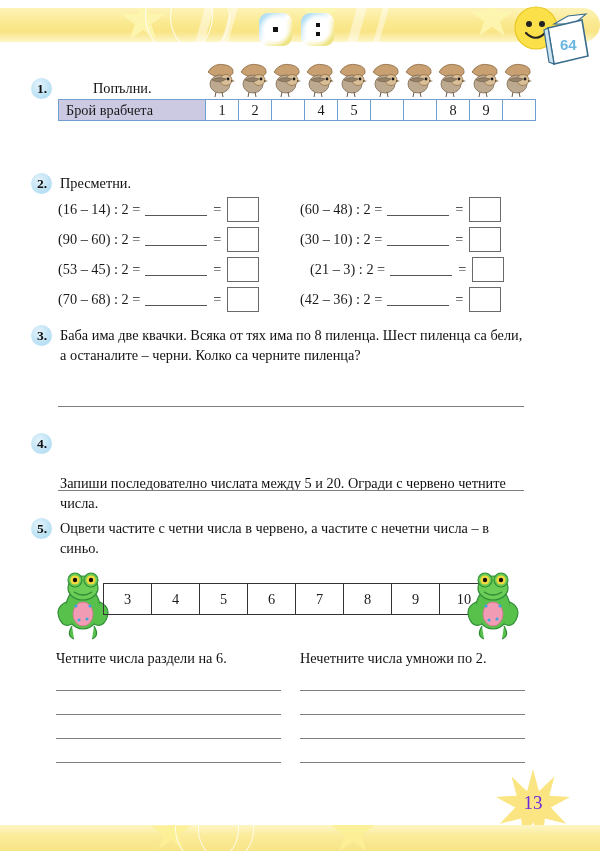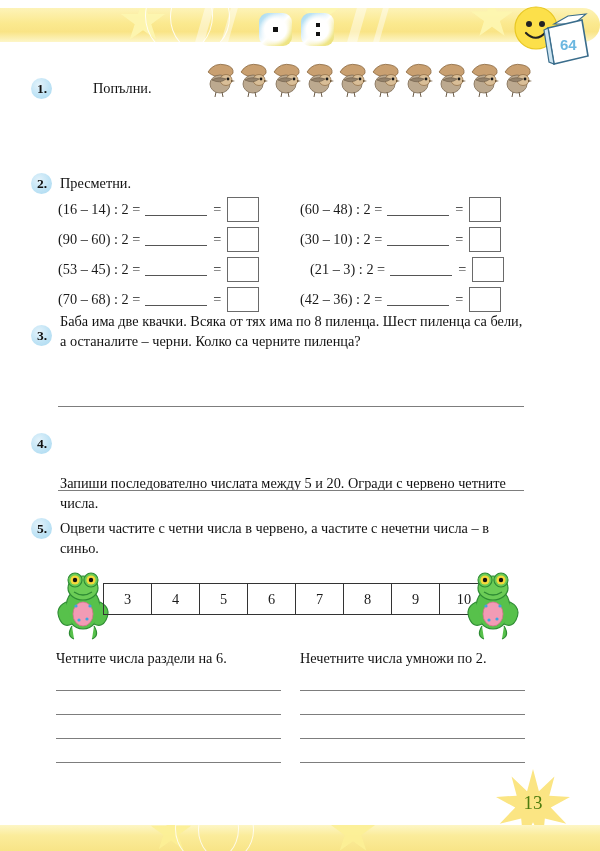--- a/index.html
+++ b/index.html
@@ -72,21 +72,21 @@
     background: #fbe583;
     clip-path: polygon(50% 0%, 58% 30%, 79% 10%, 72% 36%, 100% 38%, 74% 52%, 95% 74%, 66% 67%, 63% 98%, 50% 72%, 37% 98%, 34% 67%, 5% 74%, 26% 52%, 0% 38%, 28% 36%, 21% 10%, 42% 30%);
   }
   .page-star .num {
     position: absolute;
     inset: 0;
     display: flex;
     align-items: center;
     justify-content: center;
     font-size: 19px;
-    color: #4d7c0f;
+    color: #6d28d9;
     padding-bottom: 6px;
     box-sizing: border-box;
   }
 
   
   .op-chips {
     position: absolute;
     left: 259px; top: 13px;
     display: flex;
     gap: 9px;
@@ -390,20 +390,33 @@
   <ellipse cx="22" cy="20" rx="6" ry="5.5" fill="#D9BE97" stroke="#8C6A42" stroke-width="0.7"></ellipse>
   <circle cx="24" cy="19" r="1.4" fill="#1a1a1a"></circle>
   <path d="M27 20 L31 21 L27 22 Z" fill="#6d5434"></path>
   <path d="M8 20 Q14 16 22 19 Q16 24 8 20 Z" fill="#93816A" stroke="#6b5b47" stroke-width="0.6"></path>
   <path d="M12 32 L11 37 M18 32 L19 37" stroke="#6b5b47" stroke-width="1"></path>
 </svg>
   </div>
 
 <table class="fill-table">
   <tbody>
+      <tr>
+    <td class="lab">Брой врабчета</td>
+    <td class="cell">1</td>
+    <td class="cell">2</td>
+    <td class="cell"></td>
+    <td class="cell">4</td>
+    <td class="cell">5</td>
+    <td class="cell"></td>
+    <td class="cell"></td>
+    <td class="cell">8</td>
+    <td class="cell">9</td>
+    <td class="cell"></td>
+  </tr>
 </tbody>
   </table>
 
 <div class="ex">
   <div class="ex-num" style="top:173px;">2.</div>
   <div class="ex-body" style="top:173px;">Пресметни.</div>
 </div>
 
 <div class="calc-grid" style="top:194px;">
   <div class="calc-col" style="left:0px;">
@@ -456,21 +469,21 @@
       <span class="expr">(42 – 36) : 2 =</span>
       <span class="blank-line"></span>
       <span class="eq">=</span>
       <span class="answer-box"></span>
     </div>
   </div>
 </div>
 
 <div class="ex">
   <div class="ex-num" style="top:325px;">3.</div>
-  <div class="ex-body" style="top:311px; width:470px;">Баба има две квачки. Всяка от тях има по 8 пиленца. Шест пиленца са бели, а останалите – черни. Колко са черните пиленца?</div>
+  <div class="ex-body" style="top:325px; width:470px;">Баба има две квачки. Всяка от тях има по 8 пиленца. Шест пиленца са бели, а останалите – черни. Колко са черните пиленца?</div>
 </div>
 <div class="rule" style="left:58px; top:406px; width:466px;"></div>
 
 <div class="ex">
   <div class="ex-num" style="top:433px;">4.</div>
   <div class="ex-body" style="top:433px; width:470px;margin-top:40px;">Запиши последователно числата между 5 и 20. Огради с червено четните числа.</div>
 </div>
 <div class="rule" style="left:58px; top:490px; width:466px;"></div>
 
 <div class="ex">

